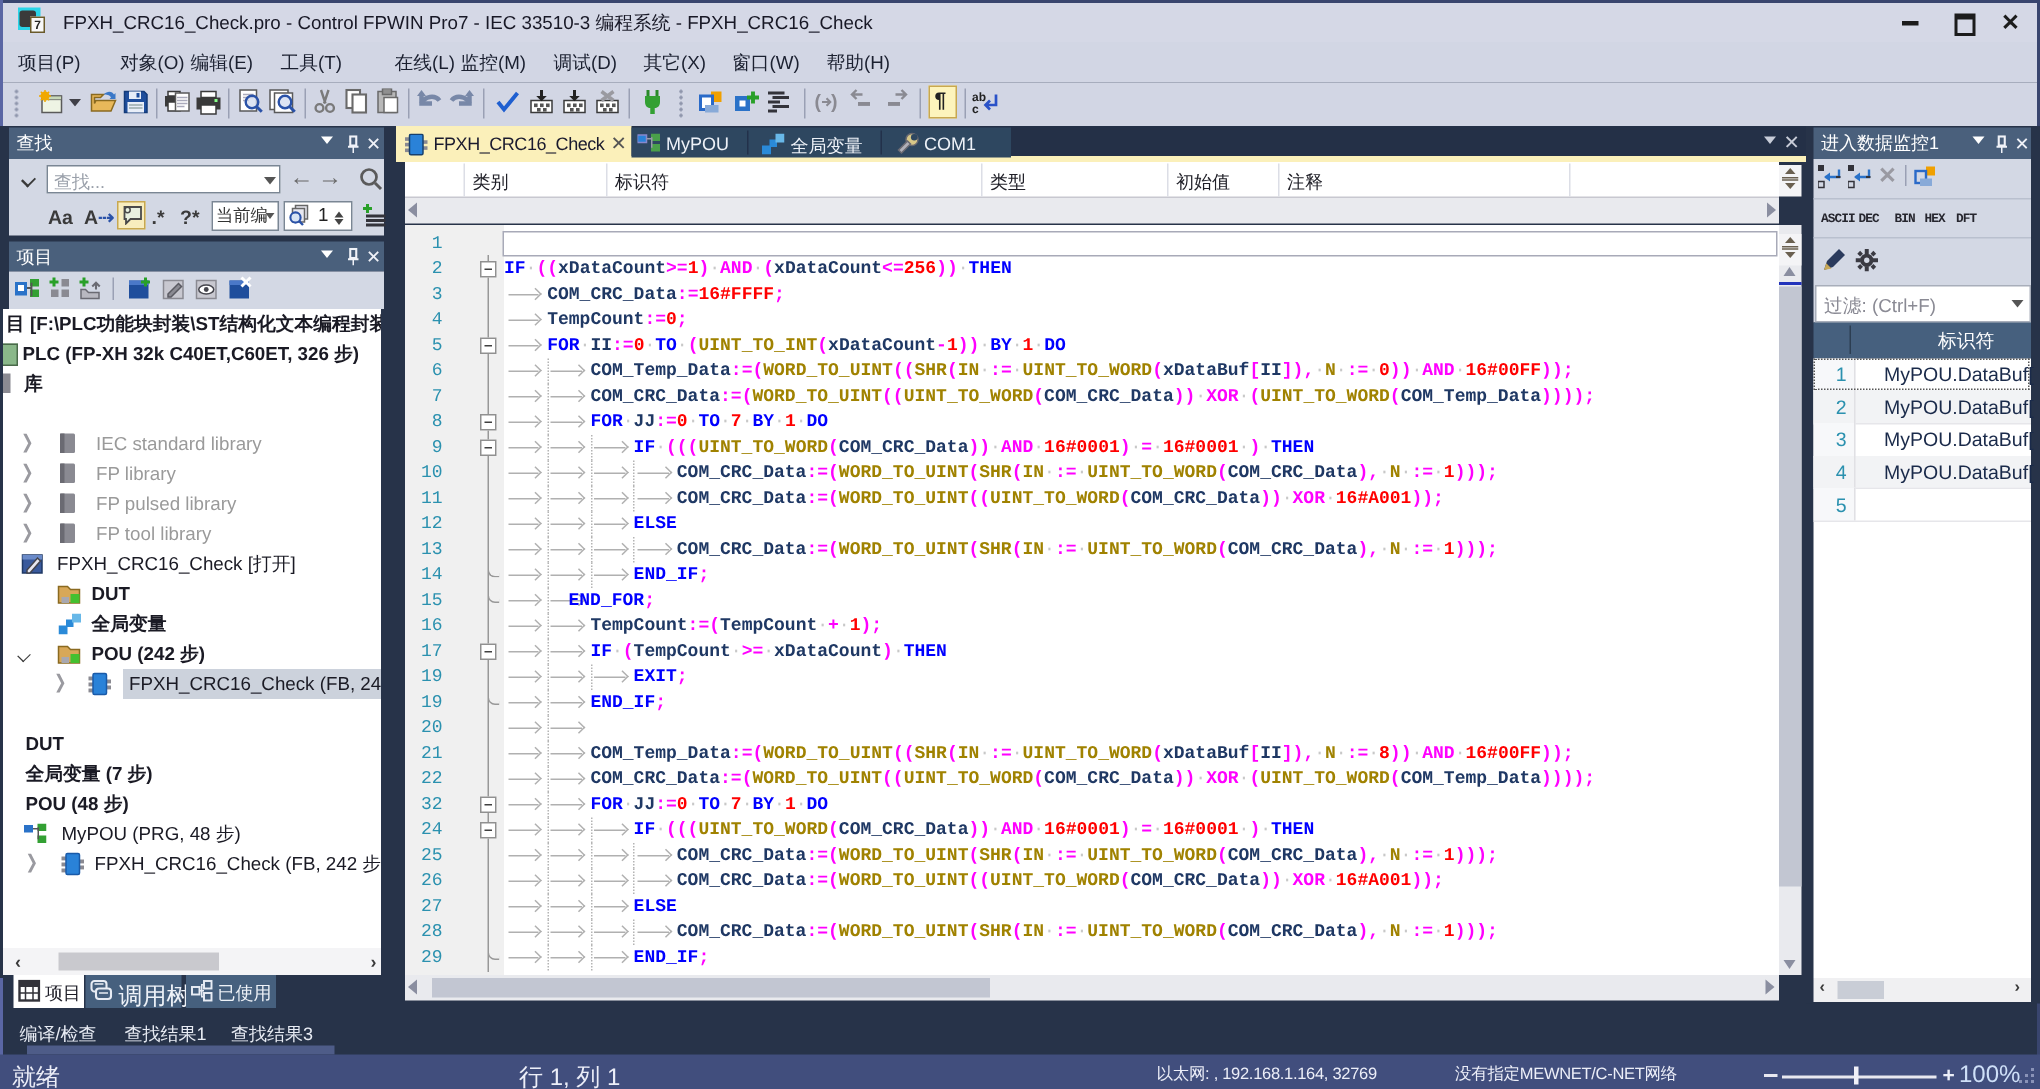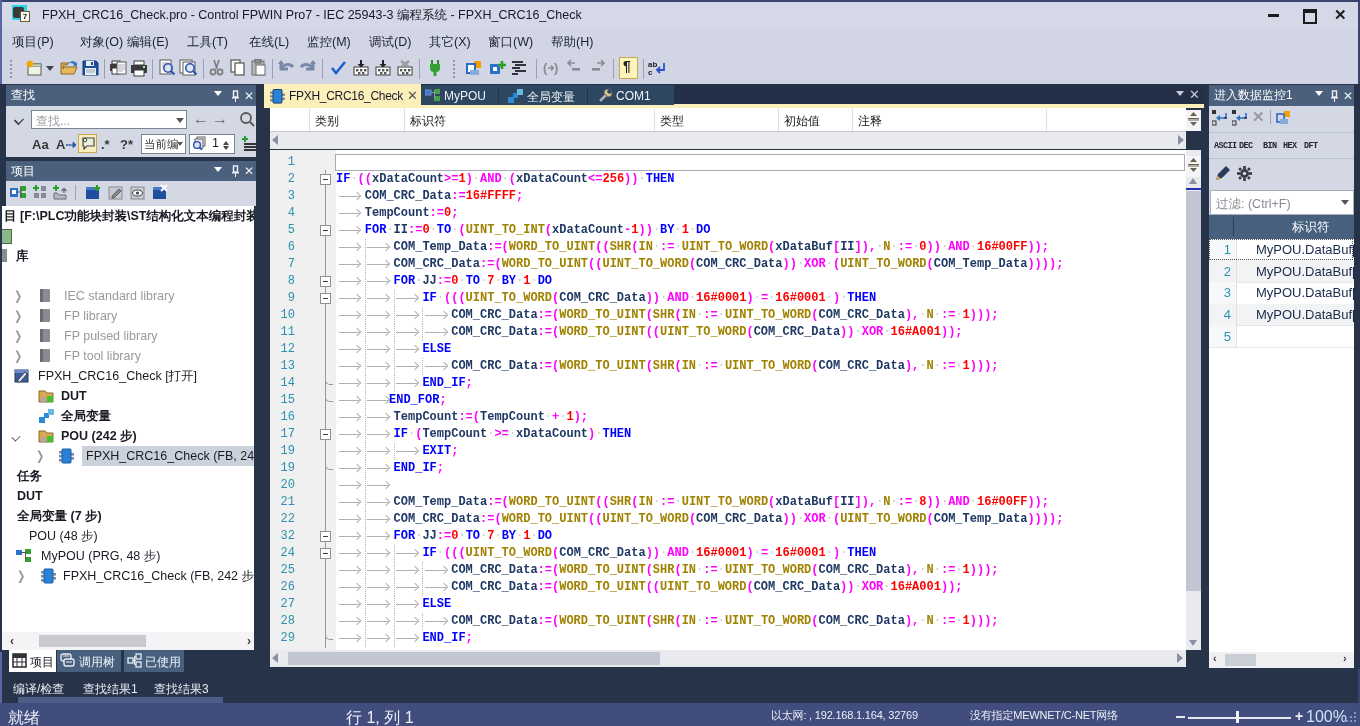--- a/index.html
+++ b/index.html
@@ -46,30 +46,30 @@
 
 #rdock{left:1204px;top:84px;width:156px;height:585px;background:#273349}
 #status{left:0;top:703px;width:1360px;height:23px;background:#414e7d;color:#eceef8;font-size:12px}
 .st{position:absolute;top:708px;white-space:nowrap;color:#eceef8}
 </style></head><body>
 <div id="titlebar" class="ab"></div>
 <div id="appicon" class="ab">
     <b></b>
     <i>7</i>
   </div>
-<div id="title" class="ab">FPXH_CRC16_Check.pro - Control FPWIN Pro7 - IEC 25943-3 编程系统 - FPXH_CRC16_Check</div>
+<div id="title" class="ab">FPXH_CRC16_Check.pro - Control FPWIN Pro7 - IEC 33510-3 编程系统 - FPXH_CRC16_Check</div>
 <div class="ab" style="left:1268px;top:14px;width:11px;height:3px;background:#1c1c1c"></div>
 <div class="ab" style="left:1303px;top:9px;width:10px;height:9px;border:2px solid #1c1c1c;border-top-width:4px"></div>
 <div class="ab wbtn" style="left:1334px;top:6px;font-size:15px;font-weight:bold;color:#1c1c1c">✕</div>
 <div id="menubar" class="ab"></div>
 <div class="mi" style="left:12px">项目(P)</div>
 <div class="mi" style="left:80px">对象(O)</div>
 <div class="mi" style="left:127px">编辑(E)</div>
 <div class="mi" style="left:187px">工具(T)</div>
-<div class="mi" style="left:249px">在线(L)</div>
+<div class="mi" style="left:263px">在线(L)</div>
 <div class="mi" style="left:307px">监控(M)</div>
 <div class="mi" style="left:369px">调试(D)</div>
 <div class="mi" style="left:429px">其它(X)</div>
 <div class="mi" style="left:488px">窗口(W)</div>
 <div class="mi" style="left:551px">帮助(H)</div>
 <div id="toolbar" class="ab"></div>
 <div class="grip" style="left:9px"></div>
 <svg class="ab" style="left:26px;top:60px" width="17" height="17" viewBox="0 0 17 17">
     <rect x="2" y="4" width="13" height="11" fill="#eef4e4" stroke="#5a5a5a"></rect>
     <rect x="2" y="4" width="13" height="2.5" fill="#c8d8b8" stroke="#5a5a5a" stroke-width=".5"></rect>
@@ -312,20 +312,21 @@
     <rect x="2" y="3" width="13" height="12" fill="#1f4e9c"></rect>
     <rect x="2" y="3" width="13" height="3" fill="#4a78c8"></rect>
     <path d="M10 1l6 6M16 1l-6 6" stroke="#fff" stroke-width="2"></path>
   </svg>
 <div id="tree" class="ab">
     <div class="trow" style="top:0px">
       <span style="position:absolute;left:2px;font-weight:bold">目 [F:\PLC功能块封装\ST结构化文本编程封装功</span>
     </div>
 <div class="trow" style="top:20px">
       <span style="position:absolute;left:-6px;top:3px;width:14px;height:13px;background:#8ab88a;border:1px solid #4a6a4a"></span>
+      <span style="position:absolute;left:13px;font-weight:bold">PLC (FP-XH 32k C40ET,C60ET, 326 步)</span>
     </div>
 <div class="trow" style="top:40px">
       <span style="position:absolute;left:-4px;top:3px;width:9px;height:13px;background:#8a8a92"></span>
       <span style="position:absolute;left:14px;font-weight:bold">库</span>
     </div>
 <div class="trow" style="top:80px">
       <span class="chev" style="left:12px">❯</span>
       <svg style="position:absolute;left:36px;top:2px" width="15" height="16" viewBox="0 0 15 16">
         <rect x="2" y="1" width="10" height="13" rx="1" fill="#8a8a92"></rect>
         <rect x="2" y="1" width="3" height="13" fill="#6a6a72"></rect>
@@ -395,31 +396,28 @@
       <svg style="position:absolute;left:56px;top:2px" width="17" height="16" viewBox="0 0 17 16">
         <rect x="1" y="3" width="3" height="2.6" fill="#8a8a92"></rect>
         <rect x="1" y="7" width="3" height="2.6" fill="#8a8a92"></rect>
         <rect x="1" y="11" width="3" height="2.6" fill="#8a8a92"></rect>
         <rect x="13" y="5" width="3" height="2.6" fill="#8a8a92"></rect>
         <rect x="13" y="9" width="3" height="2.6" fill="#8a8a92"></rect>
         <rect x="4" y="1" width="9" height="14" rx="1" fill="#2a82d8" stroke="#1a5aa8"></rect>
       </svg>
       <span style="position:absolute;left:84px">FPXH_CRC16_Check (FB, 242 步</span>
     </div>
-<div class="trow" style="top:260px">
-      <span style="position:absolute;left:15px;font-weight:bold">任务</span>
-    </div>
 <div class="trow" style="top:280px">
       <span style="position:absolute;left:15px;font-weight:bold">DUT</span>
     </div>
 <div class="trow" style="top:300px">
       <span style="position:absolute;left:15px;font-weight:bold">全局变量 (7 步)</span>
     </div>
 <div class="trow" style="top:320px">
-      <span style="position:absolute;left:27px;font-weight:normal">POU (48 步)</span>
+      <span style="position:absolute;left:15px;font-weight:bold">POU (48 步)</span>
     </div>
 <div class="trow" style="top:340px">
       <svg style="position:absolute;left:14px;top:3px" width="15" height="14" viewBox="0 0 15 14">
         <rect x="0" y="1" width="6" height="5" fill="#2a72c8"></rect>
         <rect x="9" y="0" width="6" height="5" fill="#33a033"></rect>
         <rect x="9" y="8" width="6" height="5" fill="#33a033"></rect>
         <path d="M6 3.5h3.5M9.5 2.5v8" stroke="#555" fill="none"></path>
       </svg>
       <span style="position:absolute;left:39px">MyPOU (PRG, 48 步)</span>
     </div>
@@ -628,21 +626,21 @@
 <div class="cl" style="left:451.2px;top:357.5px"><s class="v">COM_CRC_Data</s><s class="o">:=(</s><s class="f">WORD_TO_UINT</s><s class="o">(</s><s class="f">SHR</s><s class="o">(</s><s class="f">IN</s><s class="d">·</s><s class="o">:=</s><s class="d">·</s><s class="f">UINT_TO_WORD</s><s class="o">(</s><s class="v">COM_CRC_Data</s><s class="o">),</s><s class="d">·</s><s class="f">N</s><s class="d">·</s><s class="o">:=</s><s class="d">·</s><s class="n">1</s><s class="o">)));</s></div>
 <i class="ig" style="left:364.8px;top:374.5px"></i>
 <i class="ig" style="left:393.6px;top:374.5px"></i>
 <i class="ta" style="left:338.5px;top:382.5px;width:20.8px"></i>
 <i class="ta" style="left:367.3px;top:382.5px;width:20.8px"></i>
 <i class="ta" style="left:396.1px;top:382.5px;width:20.8px"></i>
 <div class="cl" style="left:422.4px;top:374.5px"><s class="k">END_IF</s><s class="o">;</s></div>
 <i class="ig" style="left:364.8px;top:391.5px"></i>
 <i class="ta" style="left:338.5px;top:399.5px;width:20.8px"></i>
 <i class="ta" style="left:367.3px;top:399.5px;width:20.8px"></i>
-<div class="cl" style="left:389px;top:391.5px"><s class="k">END_FOR</s><s class="o">;</s></div>
+<div class="cl" style="left:379px;top:391.5px"><s class="k">END_FOR</s><s class="o">;</s></div>
 <i class="ig" style="left:364.8px;top:408.5px"></i>
 <i class="ta" style="left:338.5px;top:416.5px;width:20.8px"></i>
 <i class="ta" style="left:367.3px;top:416.5px;width:20.8px"></i>
 <div class="cl" style="left:393.6px;top:408.5px"><s class="v">TempCount</s><s class="o">:=(</s><s class="v">TempCount</s><s class="d">·</s><s class="o">+</s><s class="d">·</s><s class="n">1</s><s class="o">);</s></div>
 <i class="ig" style="left:364.8px;top:425.5px"></i>
 <i class="ta" style="left:338.5px;top:433.5px;width:20.8px"></i>
 <i class="ta" style="left:367.3px;top:433.5px;width:20.8px"></i>
 <div class="cl" style="left:393.6px;top:425.5px"><s class="k">IF</s><s class="d">·</s><s class="o">(</s><s class="v">TempCount</s><s class="d">·</s><s class="o">&gt;=</s><s class="d">·</s><s class="v">xDataCount</s><s class="o">)</s><s class="d">·</s><s class="k">THEN</s></div>
 <i class="ig" style="left:364.8px;top:442.5px"></i>
 <i class="ig" style="left:393.6px;top:442.5px"></i>
@@ -807,21 +805,21 @@
     <rect x="1" y="1" width="13" height="4" fill="#33333a"></rect>
     <path d="M5 5v9M10 5v9M1 9h13" stroke="#33333a"></path>
   </svg>
 <div class="ab" style="left:30px;top:654px;font-size:12px;color:#1a1a24">项目</div>
 <div class="ab" style="left:57px;top:650px;width:64px;height:22px;background:#46607e"></div>
 <svg class="ab" style="left:60px;top:653px" width="16" height="15" viewBox="0 0 16 15">
     <rect x="1" y="1" width="10" height="7" rx="2" fill="none" stroke="#e8ecf4" stroke-width="1.4"></rect>
     <rect x="4" y="6" width="10" height="7" rx="2" fill="#46607e" stroke="#e8ecf4" stroke-width="1.4"></rect>
     <path d="M3 3h6M6 9h6" stroke="#e8ecf4"></path>
   </svg>
-<div class="ab" style="left:79px;top:654px;font-size:12px;color:#eef2f8">调用树</div>
+<div class="ab" style="left:79px;top:654px;font-size:16px;color:#eef2f8">调用树</div>
 <div class="ab" style="left:124px;top:650px;width:60px;height:22px;background:#46607e"></div>
 <svg class="ab" style="left:127px;top:653px" width="16" height="15" viewBox="0 0 16 15">
     <rect x="1" y="5" width="5" height="5" fill="none" stroke="#e8ecf4" stroke-width="1.3"></rect>
     <rect x="9" y="1" width="5" height="5" fill="none" stroke="#e8ecf4" stroke-width="1.3"></rect>
     <rect x="9" y="9" width="5" height="5" fill="none" stroke="#e8ecf4" stroke-width="1.3"></rect>
     <path d="M6 7.5h3M9 3.5H7.5v8H9" stroke="#e8ecf4" fill="none"></path>
   </svg>
 <div class="ab" style="left:145px;top:654px;font-size:12px;color:#eef2f8">已使用</div>
 <div class="ab" style="left:13px;top:681px;font-size:12px;color:#e8ecf4">编译/检查</div>
 <div class="ab" style="left:83px;top:681px;font-size:12px;color:#e8ecf4">查找结果1</div>

